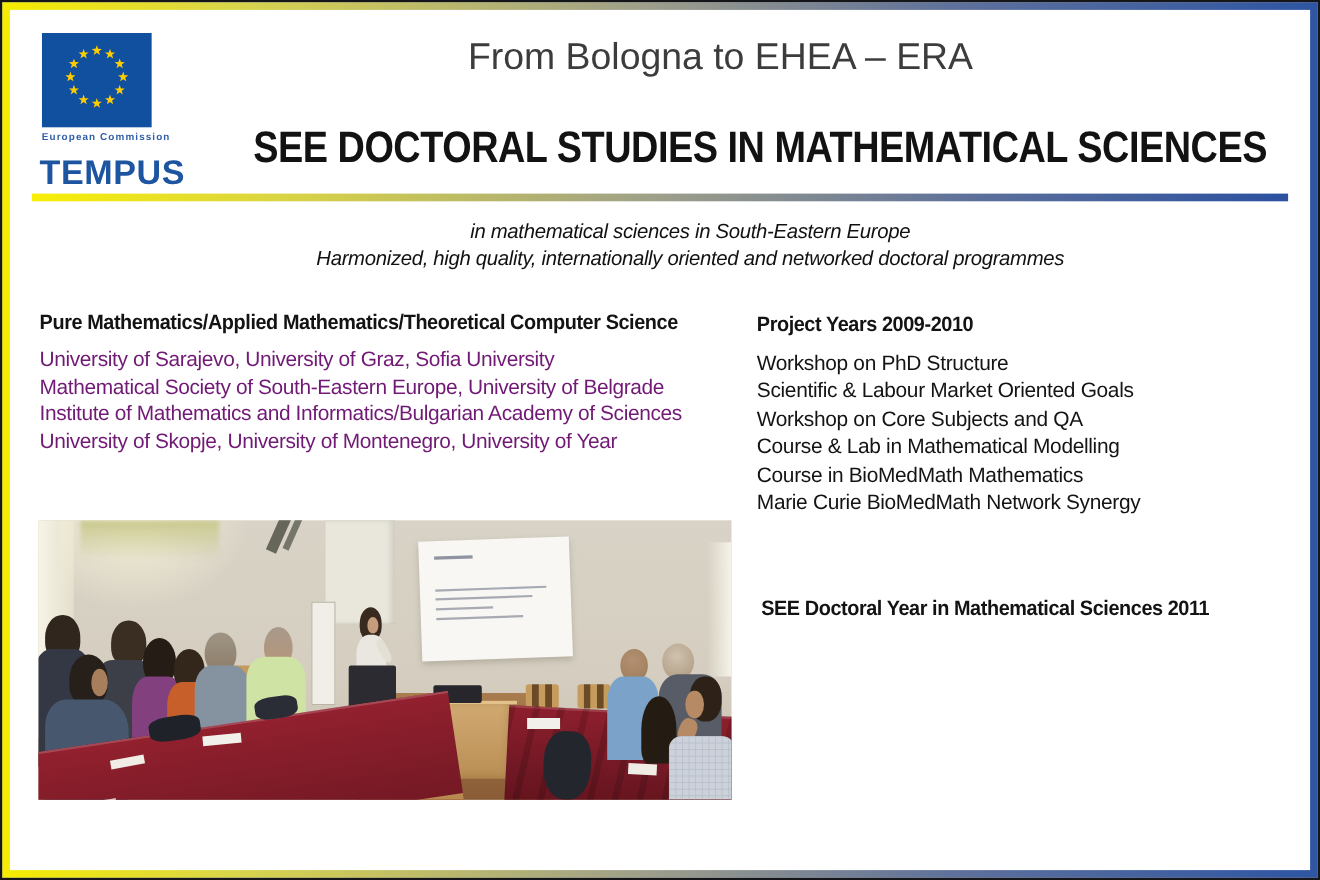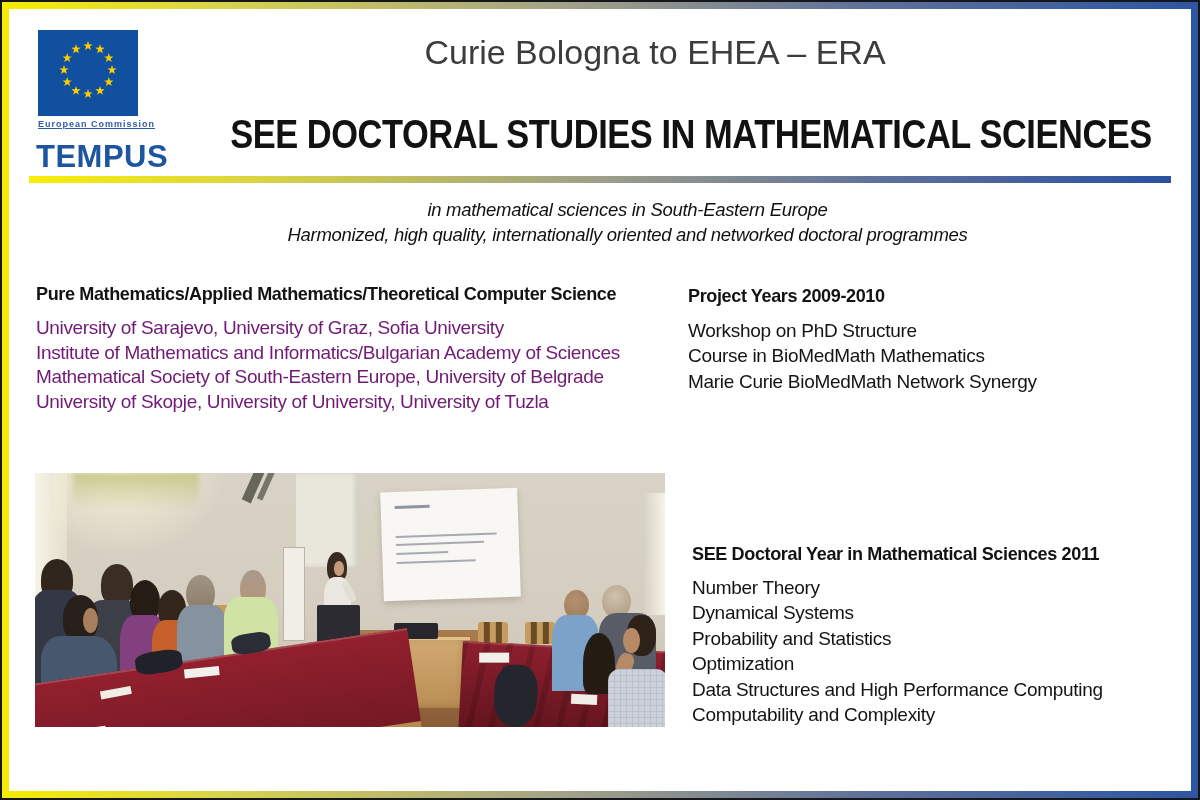--- a/index.html
+++ b/index.html
@@ -6,21 +6,21 @@
   body{width:1200px;height:800px;font-family:"Liberation Sans","DejaVu Sans",sans-serif;}
   .slide{box-sizing:border-box;width:1200px;height:800px;border:2px solid #15161a;padding:7px;
          background:linear-gradient(90deg,#f6ec00 0%,#d8d44c 18%,#a0a08a 48%,#5f719b 72%,#2e55a3 100%);}
   .content{position:relative;width:100%;height:100%;background:#ffffff;overflow:hidden;}
   .abs{position:absolute;}
   .s{position:absolute;}
 
   
   .flag{left:29px;top:21px;width:100px;height:86px;}
   .ec-text{left:29px;top:110px;width:134px;font-size:9px;font-weight:700;color:#2f5ea8;
-           letter-spacing:1px;filter:blur(0.6px);white-space:nowrap;text-decoration:underline;}
+           letter-spacing:1px;filter:blur(0.6px);white-space:nowrap;}
   .tempus{left:27px;top:130px;font-size:31px;font-weight:700;color:#1d55a0;letter-spacing:.5px;}
 
   
   .title{left:0;right:0;top:24px;padding-left:110px;text-align:center;font-size:34px;color:#3c3c3c;white-space:nowrap;}
   .main-heading{left:150px;right:15px;top:103px;text-align:center;font-size:40px;font-weight:700;color:#121212;
                 letter-spacing:-.5px;white-space:nowrap;transform:scaleX(.86);transform-origin:center;}
   .divider{left:20px;right:20px;top:167px;height:7px;
            background:linear-gradient(90deg,#f8ee06 0%,#d9d443 20%,#9d9f8a 50%,#5d709b 75%,#2b51a0 100%);}
   .subtitle{left:0;right:0;top:188px;padding-left:55px;text-align:center;font-style:italic;font-size:18.5px;
             line-height:25px;color:#111;letter-spacing:-.3px;}
@@ -59,51 +59,46 @@
       <use href="#st" transform="translate(50,64) scale(1.4)"></use>
       <use href="#st" transform="translate(38,60.8) scale(1.4)"></use>
       <use href="#st" transform="translate(29.2,52) scale(1.4)"></use>
       <use href="#st" transform="translate(26,40) scale(1.4)"></use>
       <use href="#st" transform="translate(29.2,28) scale(1.4)"></use>
       <use href="#st" transform="translate(38,19.2) scale(1.4)"></use>
     </svg>
     <div class="abs ec-text">European Commission</div>
     <div class="abs tempus">TEMPUS</div>
 
-    <div class="abs title">Curie Bologna to EHEA – ERA</div>
+    <div class="abs title">From Bologna to EHEA – ERA</div>
     <div class="abs main-heading">SEE DOCTORAL STUDIES IN MATHEMATICAL SCIENCES</div>
     <div class="abs divider"></div>
     <div class="abs subtitle">
       <div>in mathematical sciences in South-Eastern Europe</div>
       <div>Harmonized, high quality, internationally oriented and networked doctoral programmes</div>
     </div>
 
     <div class="abs col-heading left-heading">Pure Mathematics/Applied Mathematics/Theoretical Computer Science</div>
     <div class="abs left-list">
       <div>University of Sarajevo, University of Graz, Sofia University</div>
+      <div>Mathematical Society of South-Eastern Europe, University of Belgrade</div>
       <div>Institute of Mathematics and Informatics/Bulgarian Academy of Sciences</div>
-      <div>Mathematical Society of South-Eastern Europe, University of Belgrade</div>
-      <div>University of Skopje, University of University, University of Tuzla</div>
+      <div>University of Skopje, University of Montenegro, University of Year</div>
     </div>
 
     <div class="abs col-heading r-heading1">Project Years 2009-2010</div>
     <div class="abs r-list1">
       <div>Workshop on PhD Structure</div>
+      <div>Scientific &amp; Labour Market Oriented Goals</div>
+      <div>Workshop on Core Subjects and QA</div>
+      <div>Course &amp; Lab in Mathematical Modelling</div>
       <div>Course in BioMedMath Mathematics</div>
       <div>Marie Curie BioMedMath Network Synergy</div>
     </div>
     <div class="abs col-heading r-heading2">SEE Doctoral Year in Mathematical Sciences 2011</div>
-    <div class="abs r-list2">
-      <div>Number Theory</div>
-      <div>Dynamical Systems</div>
-      <div>Probability and Statistics</div>
-      <div>Optimization</div>
-      <div>Data Structures and High Performance Computing</div>
-      <div>Computability and Complexity</div>
-    </div>
 
     <div class="abs photo">
 
       <div class="s" style="left:0;top:0;width:5%;height:70%;background:linear-gradient(90deg,#f7f4e6,#e4dfcc);"></div>
       <div class="s" style="left:3%;top:0;width:27%;height:32%;background:radial-gradient(ellipse at 40% 0%,rgba(246,242,216,.95),rgba(246,242,216,0) 72%);"></div>
       <div class="s" style="left:6%;top:0;width:20%;height:14%;background:linear-gradient(180deg,#c9c98e,rgba(201,201,142,0));filter:blur(2px);"></div>
       <div class="s" style="left:34%;top:-3%;width:1.6%;height:15%;background:#66665a;transform:rotate(24deg);"></div>
       <div class="s" style="left:36.4%;top:-3%;width:1%;height:14%;background:#75756a;transform:rotate(24deg);"></div>
       <div class="s" style="left:41.5%;top:0;width:10%;height:37%;background:#e9e6db;box-shadow:inset -4px 0 5px rgba(0,0,0,.10);"></div>
       <div class="s" style="left:96.5%;top:8%;width:3.5%;height:48%;background:linear-gradient(90deg,rgba(248,246,238,0),#f6f3e8);"></div>

